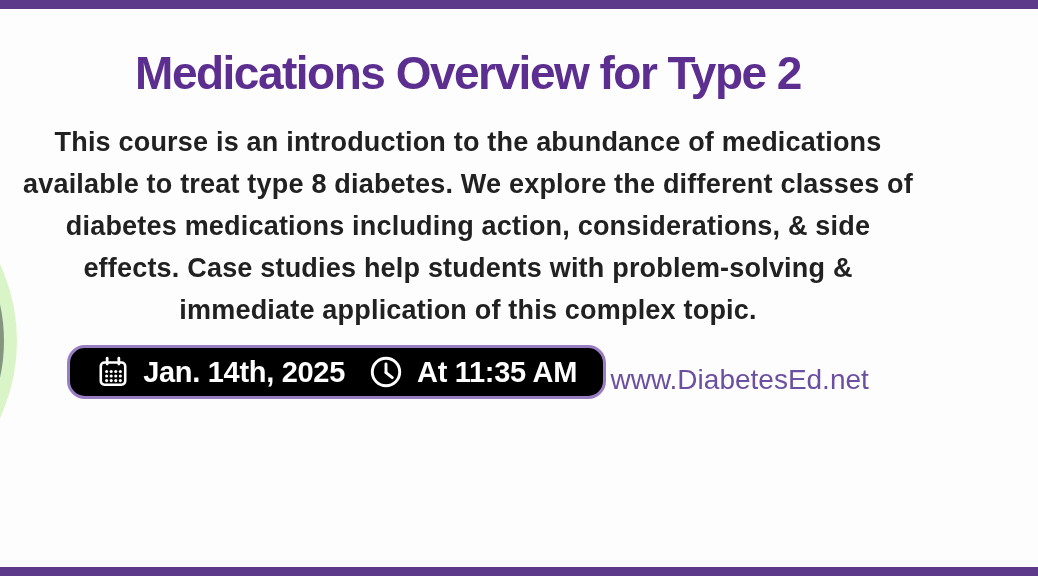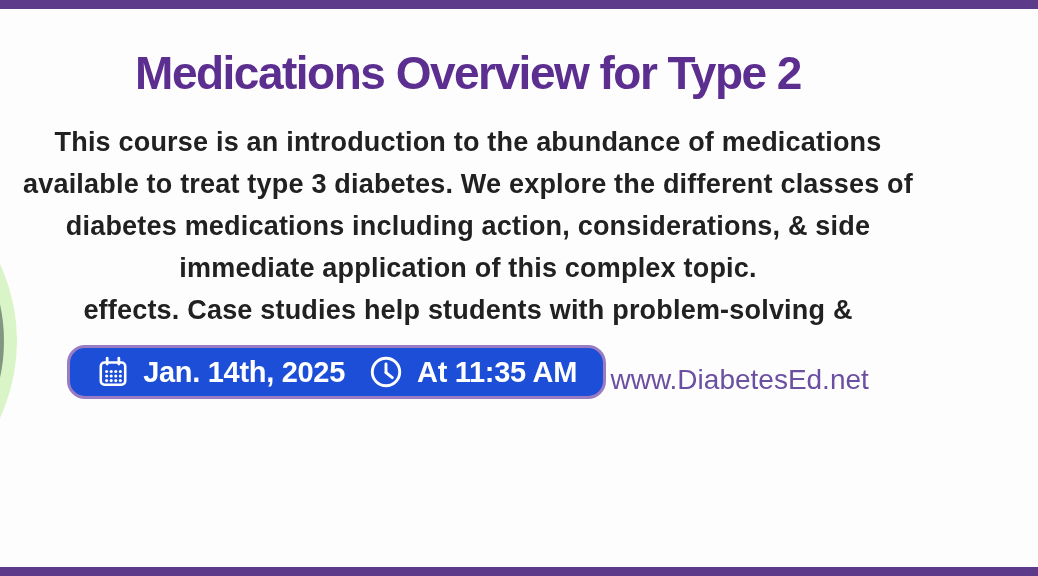--- a/index.html
+++ b/index.html
@@ -55,21 +55,21 @@
   }
   .description span { display: block; }
 
   .date-pill {
     margin: 14px auto 0 auto;
     display: inline-flex;
     align-items: center;
     gap: 13px;
     height: 54px;
     padding: 0 26px;
-    background: #1d4ed8;
+    background: #000000;
     border: 3px solid #9a7cc2;
     border-radius: 18px;
     color: #ffffff;
   }
   .date-pill .pill-text {
     font-size: 29px;
     font-weight: 700;
     letter-spacing: -0.3px;
     white-space: nowrap;
   }
@@ -100,24 +100,24 @@
 <div class="bar top"></div>
 
 <div class="side-circle"></div>
 
 <div class="content">
 
   <h1 class="title">Medications Overview for Type 2</h1>
 
   <div class="description">
     <span>This course is an introduction to the abundance of medications</span>
-    <span>available to treat type 3 diabetes. We explore the different classes of</span>
+    <span>available to treat type 8 diabetes. We explore the different classes of</span>
     <span>diabetes medications including action, considerations, &amp; side</span>
+    <span>effects. Case studies help students with problem-solving &amp;</span>
     <span>immediate application of this complex topic.</span>
-    <span>effects. Case studies help students with problem-solving &amp;</span>
   </div>
 
   <div class="date-pill">
     <span class="icon">
       <svg width="34" height="34" viewBox="0 0 32 32" fill="none">
         <rect x="4.5" y="7" width="23" height="21" rx="3.5" stroke="#ffffff" stroke-width="2.4"></rect>
         <line x1="10.5" y1="3" x2="10.5" y2="8.5" stroke="#ffffff" stroke-width="2.6" stroke-linecap="round"></line>
         <line x1="21.5" y1="3" x2="21.5" y2="8.5" stroke="#ffffff" stroke-width="2.6" stroke-linecap="round"></line>
         <g fill="#ffffff">
           <circle cx="10" cy="15.5" r="1.45"></circle>

